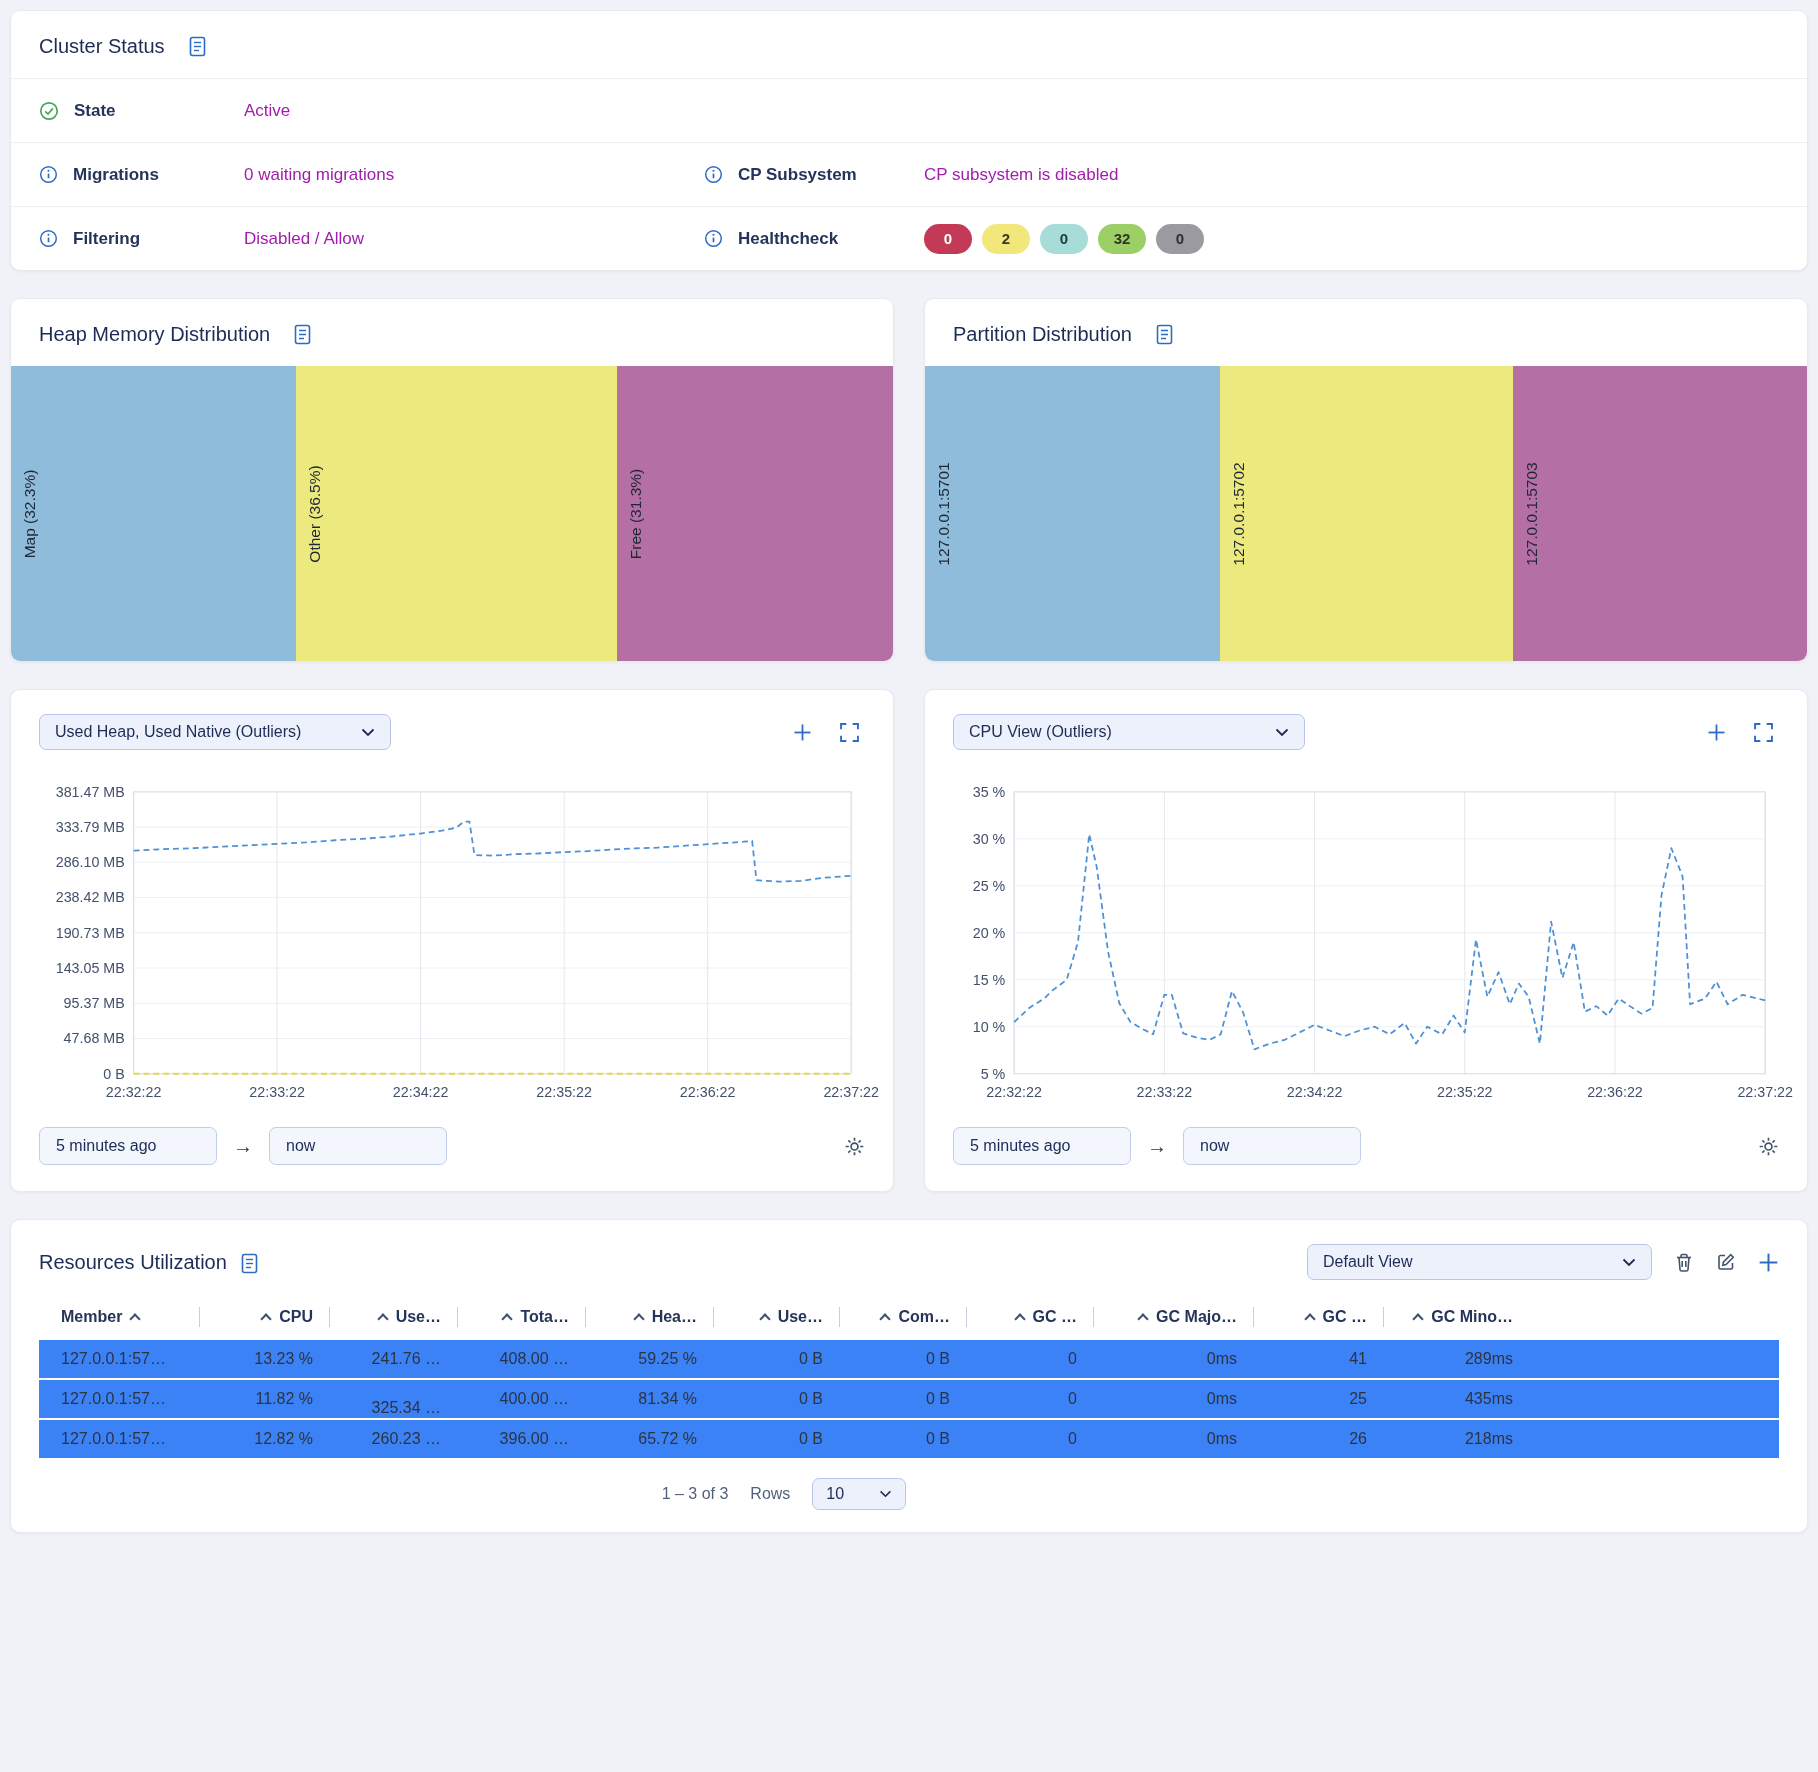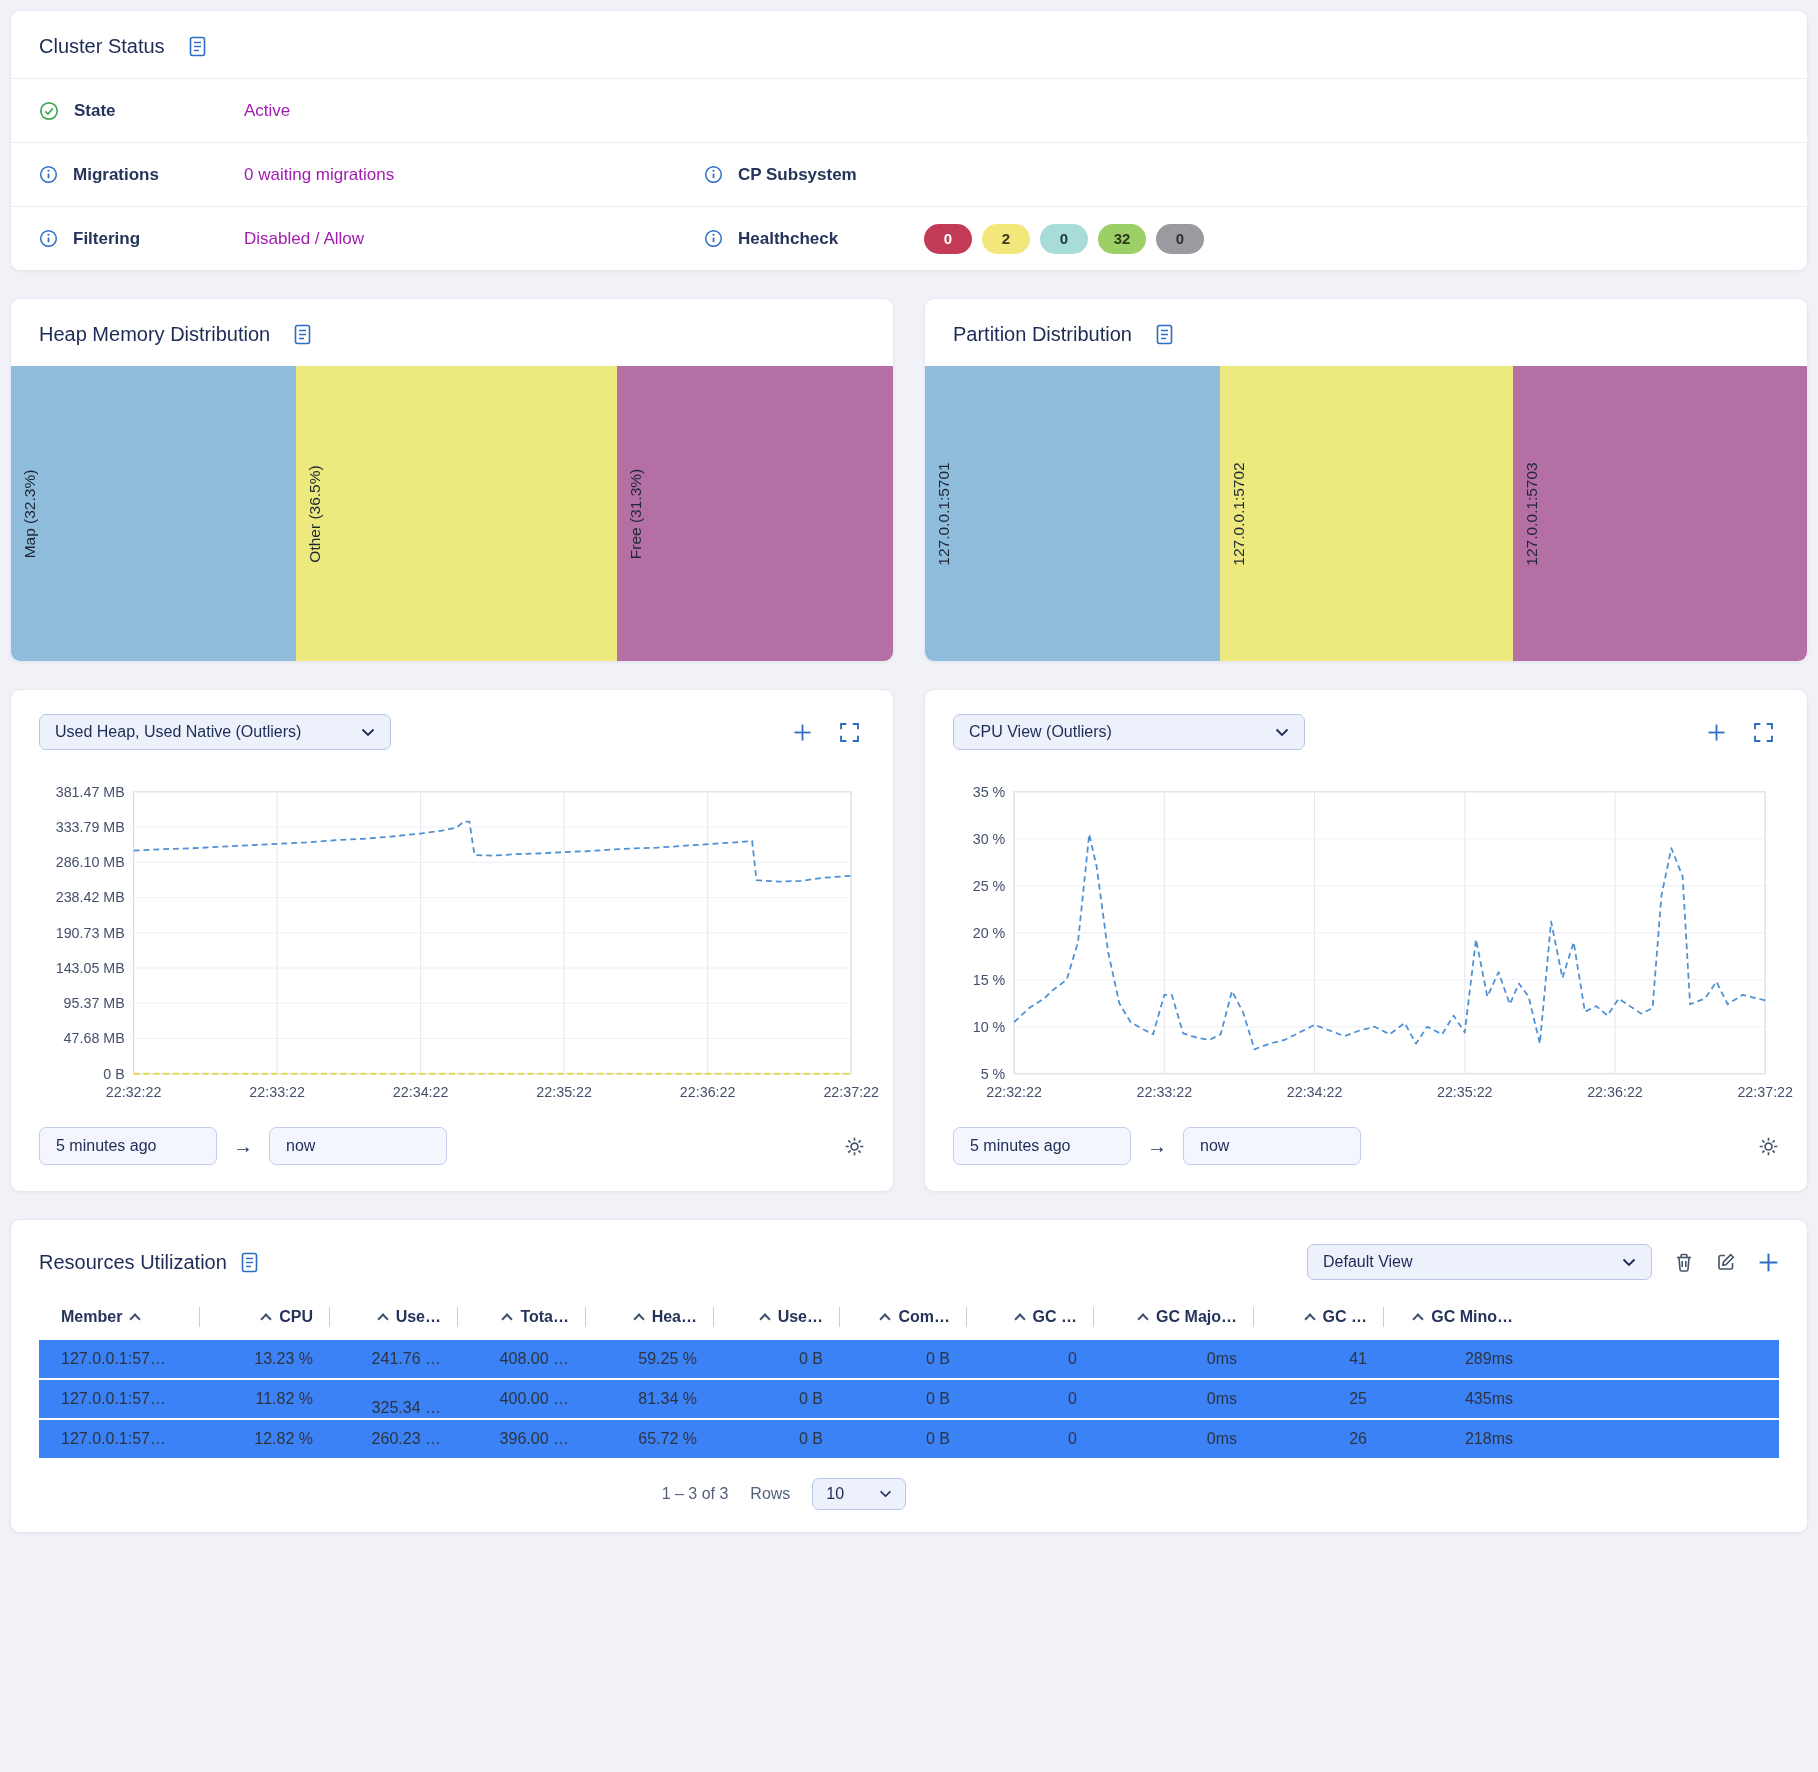--- a/index.html
+++ b/index.html
@@ -36,21 +36,21 @@
   .chart-body{padding:32px 28px 2px}
   .chart-svg{width:100%;display:block;overflow:visible}
   .tick{fill:#43506b;font-size:14.5px;font-family:"Liberation Sans",sans-serif}
   .chart-foot{display:flex;align-items:center;gap:16px;padding:16px 28px 26px}
   .time-input{background:#f3f6fd;border:1px solid #c2cdec;border-radius:7px;padding:9px 16px;font-size:16px;color:#1d2c55;min-width:178px}
   .arrow{color:#1d2c55;font-size:20px}
   .push-right{margin-left:auto}
 
   
   .table-head-row{display:flex;align-items:center;justify-content:space-between;padding:24px 28px 14px}
-  .table-title{display:flex;align-items:center;gap:13px}
+  .table-title{display:flex;align-items:flex-end;gap:13px}
   .table-controls{display:flex;align-items:center;gap:22px}
   .view-select{min-width:345px}
   .res-table{padding:0 28px}
   .thead{display:flex;height:46px;align-items:center}
   .th{display:flex;align-items:center;justify-content:flex-end;gap:9px;font-weight:700;font-size:16px;color:#24345a;padding:0 16px 0 8px;position:relative;height:100%}
   .th:not(.first)::before{content:"";position:absolute;left:0;top:13px;bottom:13px;width:1px;background:#c9cfdc}
   .th.first{justify-content:flex-start;padding-left:22px}
   .tr{display:flex;background:#3b82f6;border-bottom:2px solid #fff;height:40px;align-items:center}
   .td{font-size:16px;color:#2e3340;text-align:right;padding:0 16px 0 8px}
   .td.first{text-align:left;padding-left:22px}
@@ -103,20 +103,21 @@
       <div class="cs-label">
         <span class="icon">
           <svg width="19" height="19" viewBox="0 0 19 19">
               <circle cx="9.5" cy="9.5" r="7.8" fill="none" stroke="#2d6cc4" stroke-width="1.5"></circle>
               <line x1="9.5" y1="8.6" x2="9.5" y2="13.2" stroke="#2d6cc4" stroke-width="1.7"></line>
               <circle cx="9.5" cy="5.7" r="1.05" fill="#2d6cc4"></circle>
             </svg>
         </span>
         <span>CP Subsystem</span>
       </div>
+      <div class="cs-value">CP subsystem is disabled</div>
     </div>
     <div class="cs-row">
       <div class="cs-label">
         <span class="icon">
           <svg width="19" height="19" viewBox="0 0 19 19">
               <circle cx="9.5" cy="9.5" r="7.8" fill="none" stroke="#2d6cc4" stroke-width="1.5"></circle>
               <line x1="9.5" y1="8.6" x2="9.5" y2="13.2" stroke="#2d6cc4" stroke-width="1.7"></line>
               <circle cx="9.5" cy="5.7" r="1.05" fill="#2d6cc4"></circle>
             </svg>
         </span>

